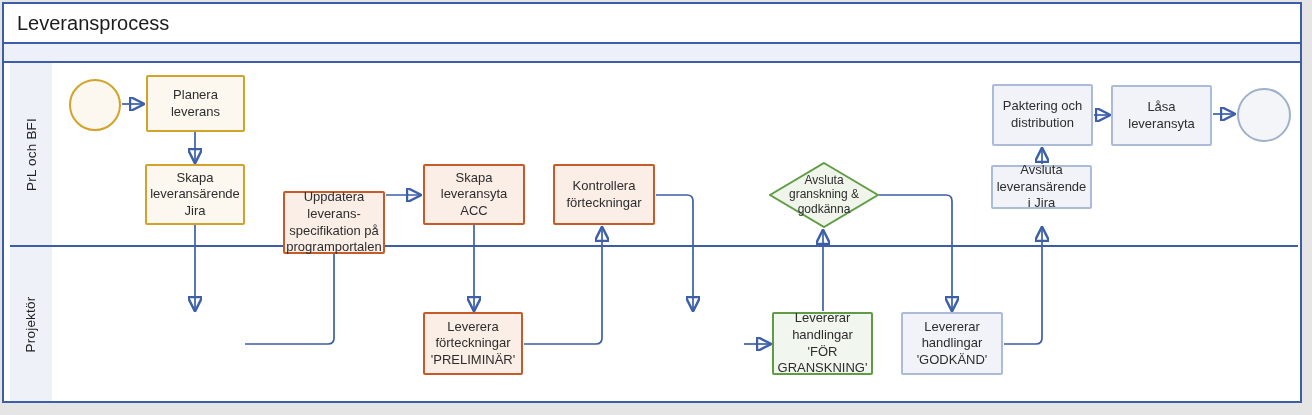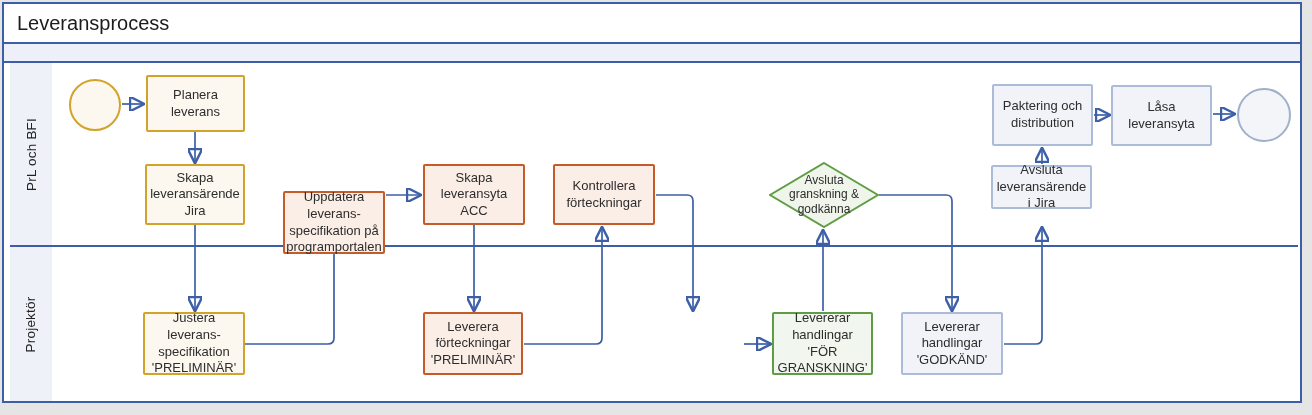--- a/index.html
+++ b/index.html
@@ -140,23 +140,20 @@
   <div class="node gray" style="left:992px;top:84px;width:101px;height:62px;">
     <span>Paktering och distribution</span>
   </div>
 
   <div class="node gray" style="left:1111px;top:85px;width:101px;height:61px;">
     <span>Låsa leveransyta</span>
   </div>
 
   <div class="node event end-event" style="left:1237px;top:88px;width:54px;height:54px;"></div>
 
-  <div class="node yellow" style="left:143px;top:312px;width:102px;height:63px;">
-    <span>Justera leverans-specifikation 'PRELIMINÄR'</span>
-  </div>
 
   <div class="node orange" style="left:423px;top:312px;width:100px;height:63px;">
     <span>Leverera förteckningar 'PRELIMINÄR'</span>
   </div>
 
 
   <div class="node gray" style="left:901px;top:312px;width:102px;height:63px;">
     <span>Levererar handlingar 'GODKÄND'</span>
   </div>
 

